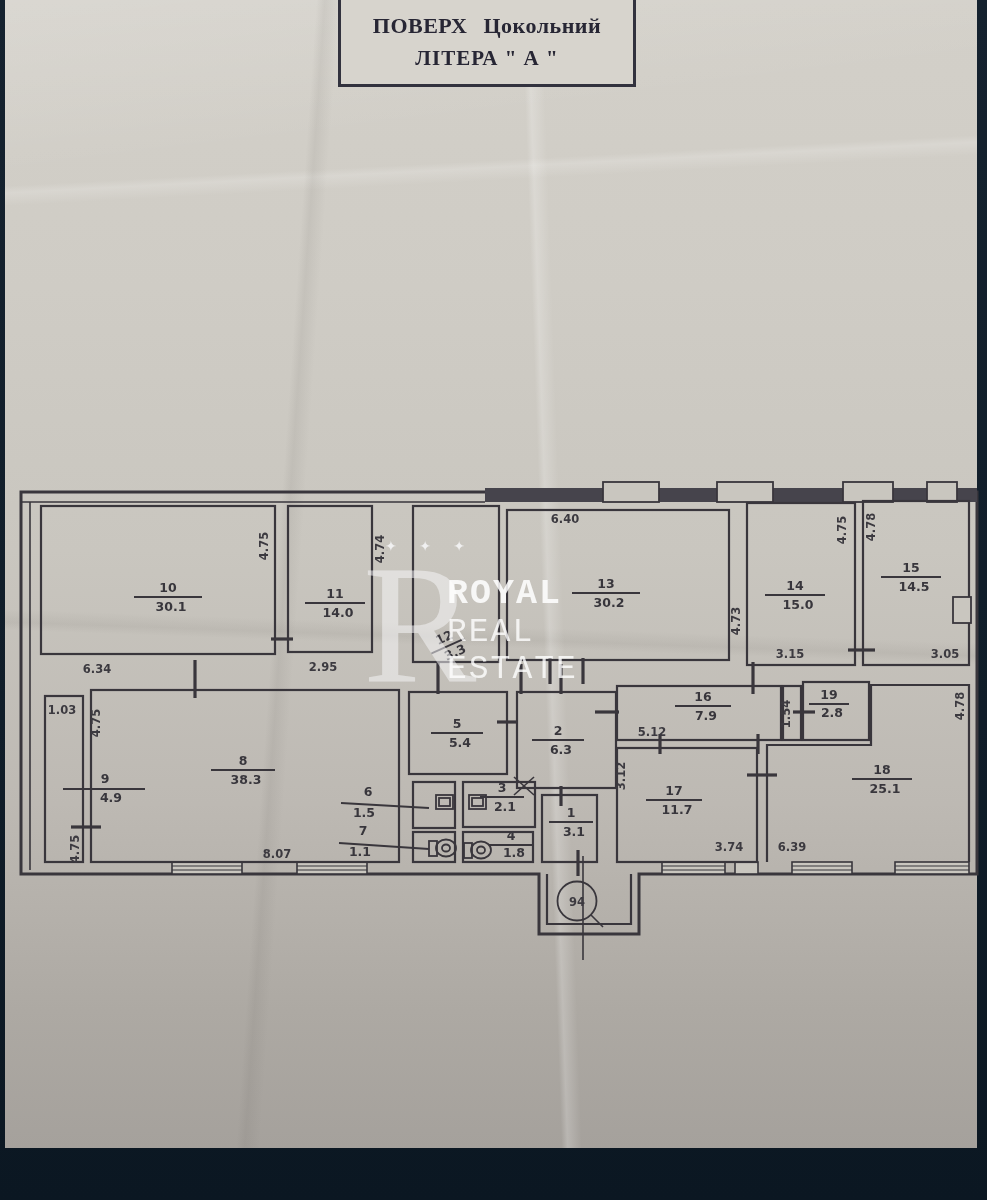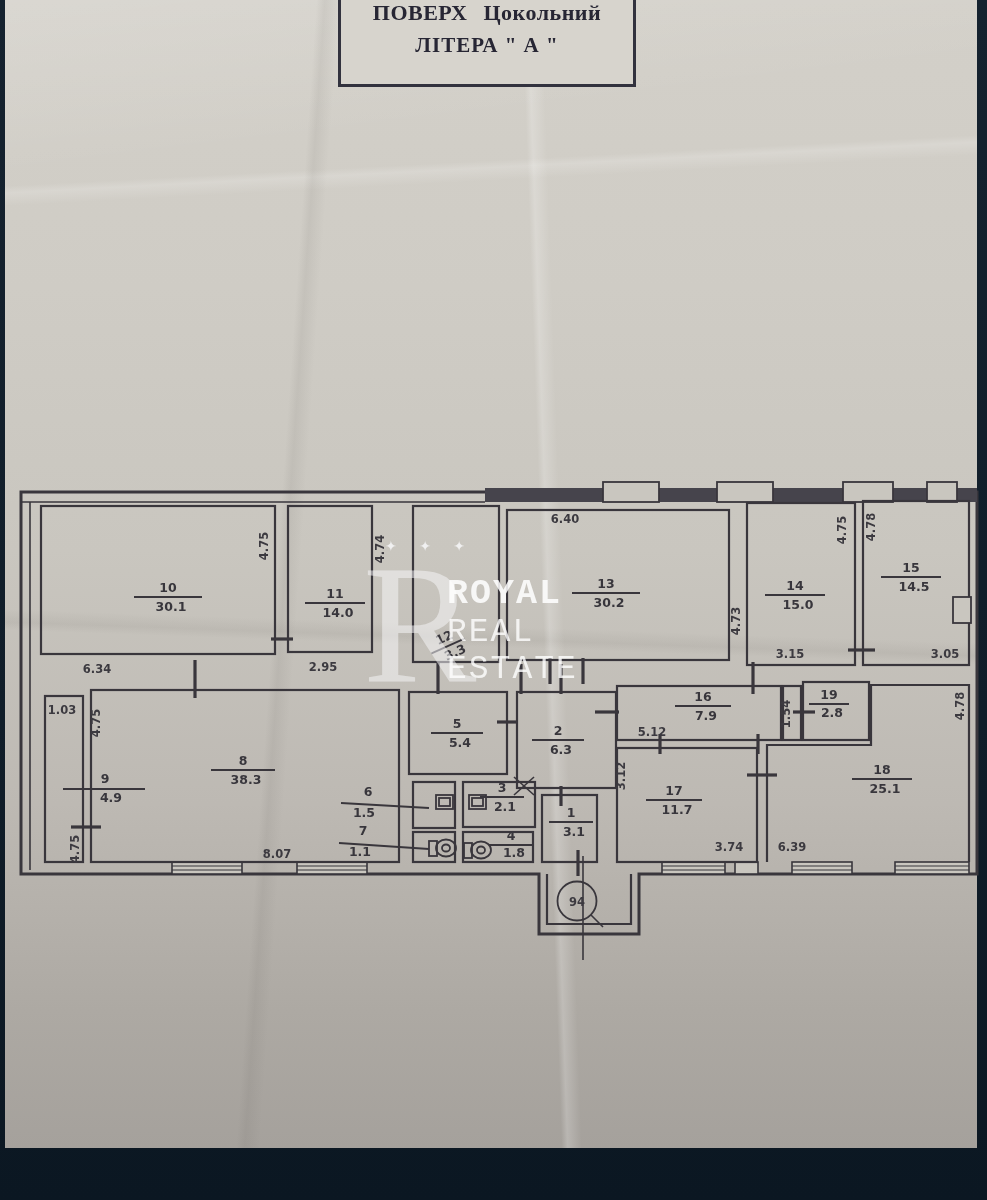--- a/index.html
+++ b/index.html
@@ -15,21 +15,21 @@
   #paper::before{content:"";position:absolute;inset:0;pointer-events:none;
     background:
       linear-gradient(94deg, transparent 29.6%, rgba(90,86,82,.09) 30.4%, transparent 31.8%),
       linear-gradient(88deg, transparent 55%, rgba(255,255,255,.22) 55.6%, transparent 57%),
       linear-gradient(2deg, transparent 43.8%, rgba(110,106,100,.10) 44.5%, transparent 45.6%),
       linear-gradient(177deg, transparent 15.5%, rgba(255,255,255,.18) 16.1%, transparent 17.2%);
   }
   
   .title-block{position:absolute;left:333px;top:0;width:292px;height:84px;
     border:3px solid #32323e;border-top:none;background:#d7d4cd;
-    display:flex;flex-direction:column;align-items:center;
+    display:flex;flex-direction:column;align-items:center;justify-content:center;
     font-family:"Liberation Serif",serif;color:#272634;}
   .title-line1{font-size:22px;font-weight:700;word-spacing:10px;letter-spacing:.5px;}
   .title-line2{font-size:21px;font-weight:700;letter-spacing:1px;margin-top:7px;}
   
   .watermark{position:absolute;left:358px;top:532px;width:300px;height:190px;pointer-events:none;z-index:5;}
   .wm-stars{position:absolute;left:22px;top:6px;font-size:14px;letter-spacing:9px;color:rgba(250,250,252,.8);}
   .wm-r{position:absolute;left:0;top:8px;font-family:"Liberation Serif",serif;font-size:170px;line-height:1;
         color:rgba(248,248,250,.52);}
   .wm-text{position:absolute;left:84px;top:42px;font-family:Liberation Mono, monospace;}
   .wm-royal{font-size:35px;font-weight:700;letter-spacing:2px;color:rgba(255,255,255,.86);}

